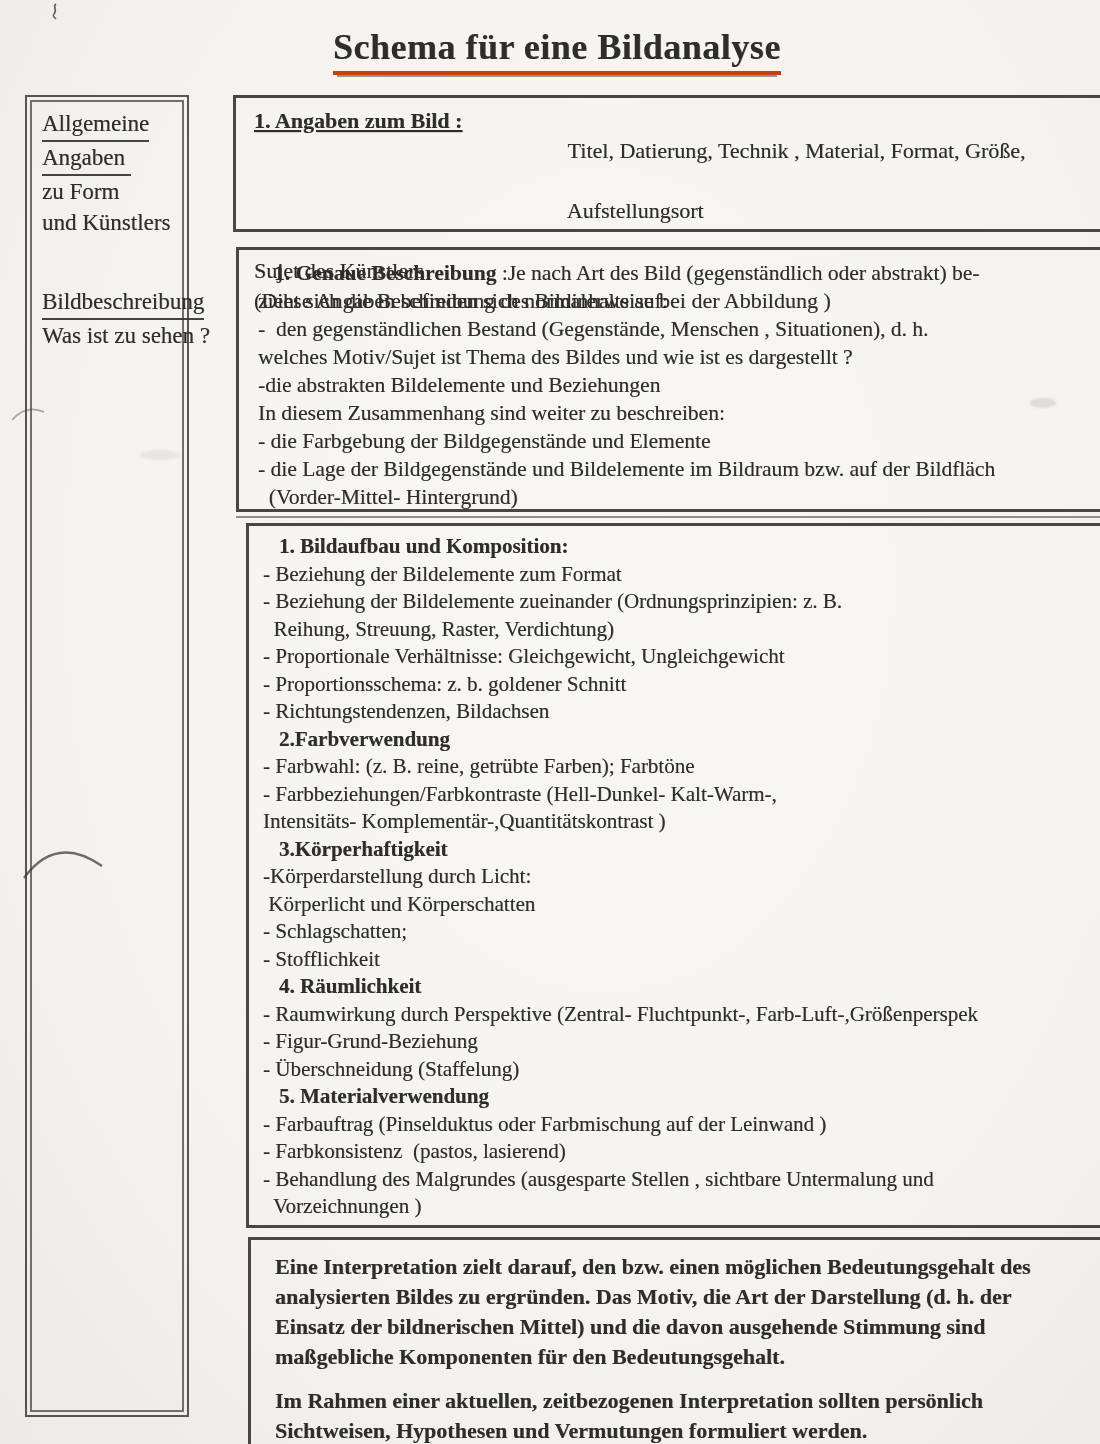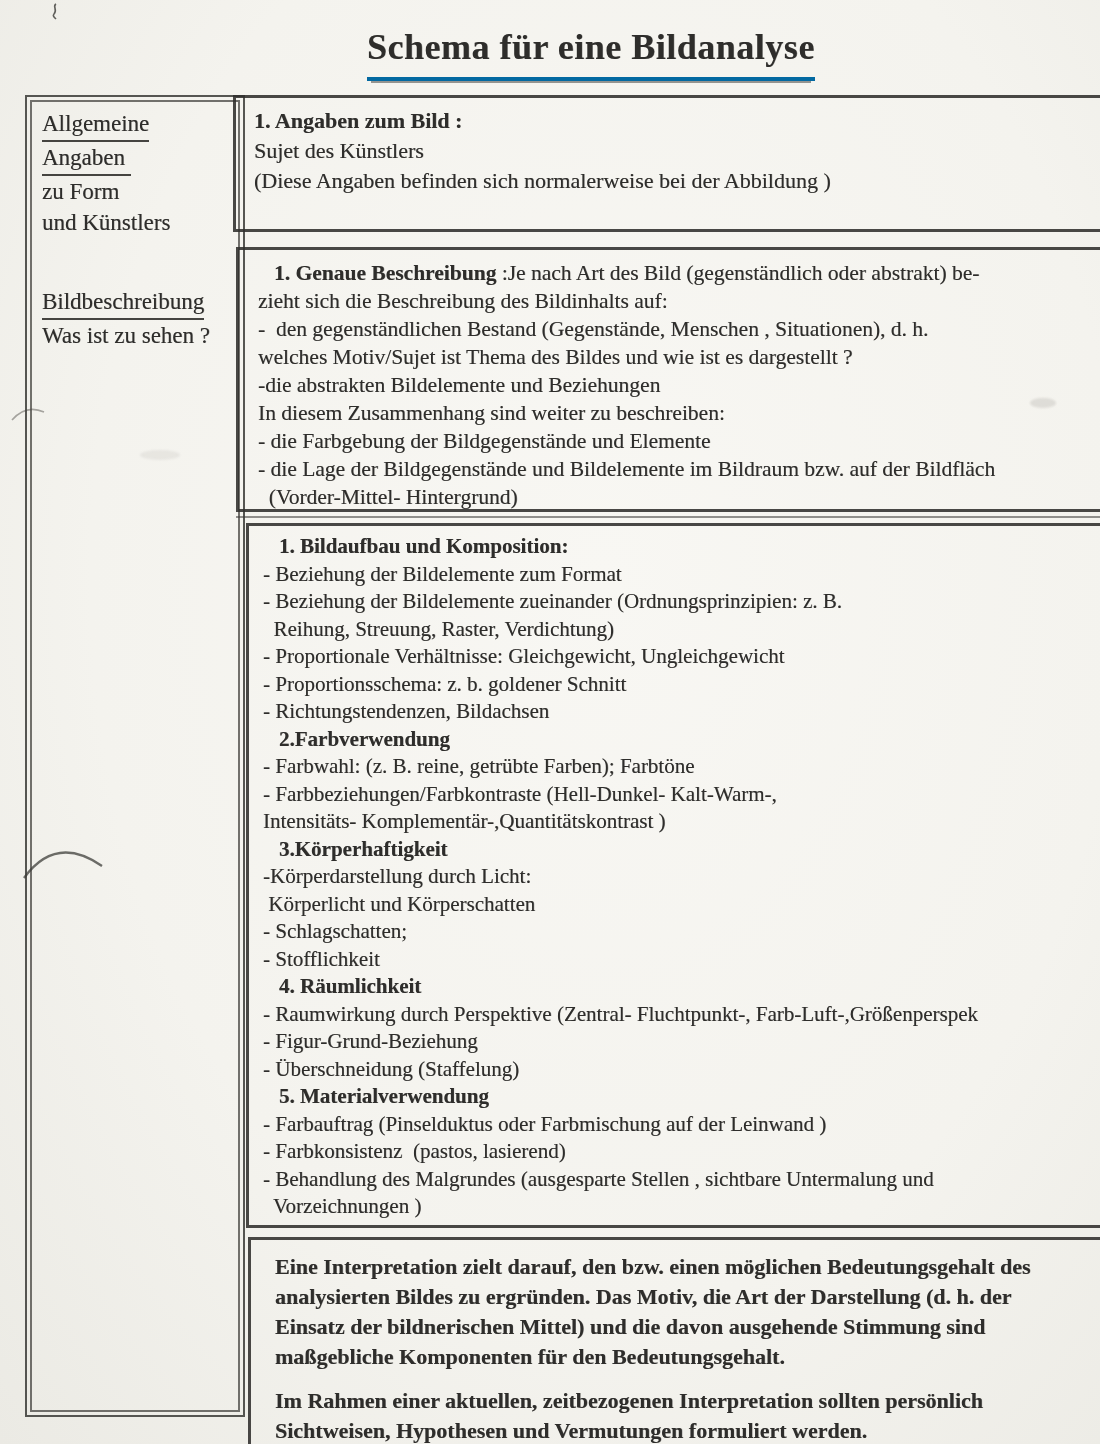--- a/index.html
+++ b/index.html
@@ -11,29 +11,28 @@
     color: #2e2d2b;
     background: radial-gradient(ellipse at 55% 40%, #f8f7f3 0%, #f4f3ee 60%, #ebeae4 100%);
     text-shadow: 0.4px 0.4px 0.6px rgba(45,44,42,0.45);
   }
   .abs { position: absolute; }
 
   
   .title {
     left: 333px; top: 26px;
     font-size: 36px; font-weight: 700; letter-spacing: 0.5px;
-    border-bottom: 4px solid #0369a1;
-    padding-bottom: 9px;
+    border-bottom: 4px solid #c2410c;
+    padding-bottom: 3px;
     box-shadow: 0 6px 0 -4px rgba(70,69,66,0.55);
-    margin-left: 34px;
   }
 
   
   .sidebar {
-    left: 25px; top: 95px; width: 220px; height: 1322px;
+    left: 25px; top: 95px; width: 164px; height: 1322px;
     border: 2px solid rgba(58,57,54,0.85);
     padding-left: 27px;
   }
   .sidebar-inner {
     position: absolute; left: 3px; top: 3px; right: 3px; bottom: 3px;
     border: 2px solid rgba(70,68,64,0.75);
   }
   .side-section { position: absolute; left: 10px; right: 4px; font-size: 23px; line-height: 31px; }
   .side-line { white-space: pre; }
   .side-heading { display: inline-block; border-bottom: 2px solid rgba(50,49,46,0.9); padding-bottom: 1px; }
@@ -47,21 +46,21 @@
     background: rgba(60,59,56,0.55);
   }
   .box3 { left: 246px; top: 523px; width: 895px; height: 705px; padding: 7px 0 0 14px; font-size: 21px; line-height: 27.5px; }
   .box4 { left: 248px; top: 1237px; width: 893px; height: 240px; padding: 12px 0 0 24px; font-size: 22px; line-height: 30px; font-weight: 700; }
 
   .line { white-space: pre; }
   .b { font-weight: 700; margin-left: 16px; }
 
   
   .row { display: flex; }
-  .row .lbl { flex: 0 0 281px; font-weight: 700; white-space: pre; }
+  .row .lbl { flex: 0 0 281px; font-weight: 700; white-space: pre; text-decoration: underline; }
   .row .val { white-space: pre; }
 
   .para-gap { height: 14px; }
 
   
   .artifact { position: absolute; pointer-events: none; }
   .smudge { width: 26px; height: 10px; border-radius: 50%; background: rgba(120,118,112,0.18); filter: blur(1px); }
 </style>
 </head>
 <body>
@@ -84,20 +83,24 @@
     </div>
 
 
 
   </div>
 </div>
 
 <div class="abs cbox box1">
   <div class="row">
     <span class="lbl">1. Angaben zum Bild :</span>
+    <span class="val">
+      <span class="line">Titel, Datierung, Technik , Material, Format, Größe,</span><br>
+      <span class="line">Aufstellungsort</span>
+    </span>
   </div>
   <div class="row">
     <span class="val">Sujet des Künstlers</span>
   </div>
   <div class="line">(Diese Angaben befinden sich normalerweise bei der Abbildung )</div>
 </div>
 
 <div class="abs cbox box2">
   <div class="line"><span class="b">1. Genaue Beschreibung </span><span>:Je nach Art des Bild (gegenständlich oder abstrakt) be-</span></div>
   <div class="line">zieht sich die Beschreibung des Bildinhalts auf:</div>

